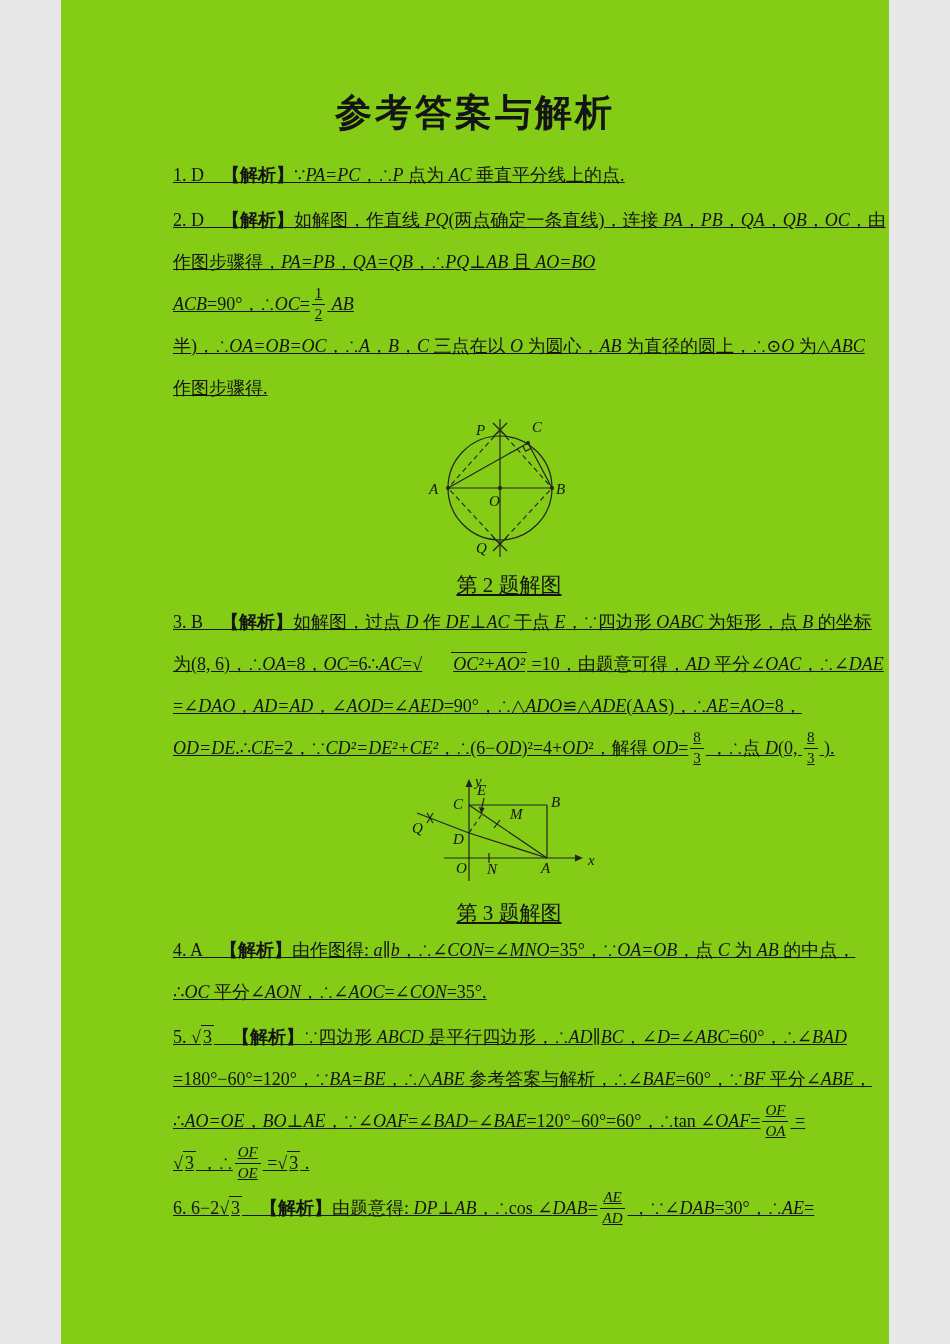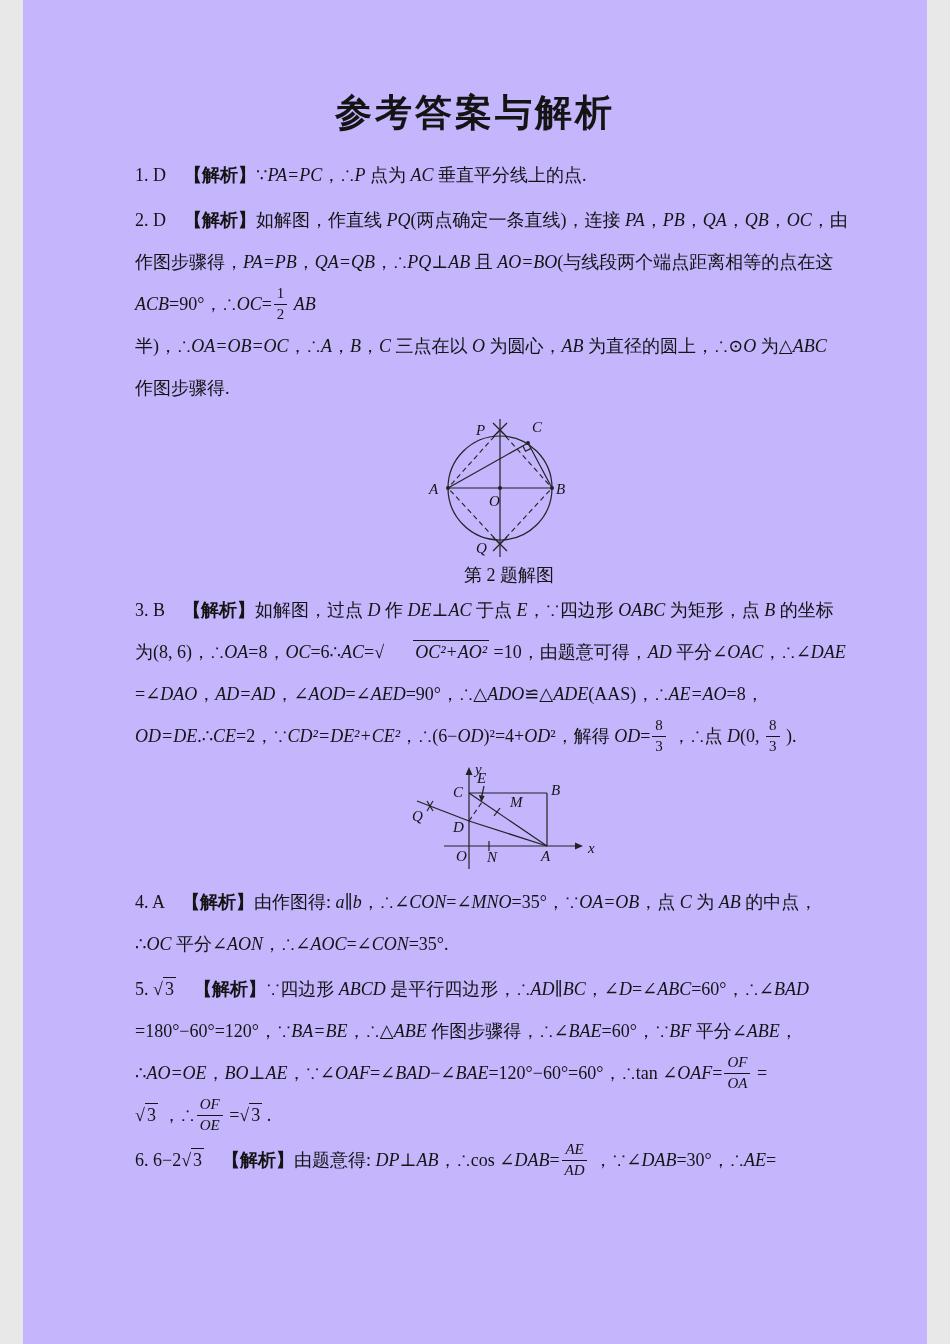--- a/index.html
+++ b/index.html
@@ -1,35 +1,36 @@
 <!DOCTYPE html>
 <html><head>
 <meta charset="utf-8">
 <style>
   html,body{margin:0;padding:0;background:#e8e8e8;}
   .page{
     position:relative;
-    width:904px;height:1344px;
+    width:828px;height:1344px;
     margin:0 auto;
-    background:#c4b5fd;
+    background:#84cc16;
     color:#141414;
     font-family:"Liberation Serif","DejaVu Serif",serif;
     overflow:hidden;
   }
   h1.title{
     margin:0;
     padding-top:88px;
     text-align:center;
     font-size:37px;
     font-weight:700;
     letter-spacing:3px;
   }
   .content{
     padding:16px 44px 0 112px;
     font-size:18px;
+    text-decoration:underline;
   }
   .prob{margin-bottom:3px;}
   .line{
     display:flex;
     align-items:center;
     white-space:pre;
     height:42px;
     overflow:visible;
   }
   .line > span{line-height:26px;}
@@ -46,42 +47,42 @@
   }
   .frac.it{font-style:italic;}
   .frac .n{border-bottom:1.3px solid #141414;padding:0 3px 1px;line-height:1.15;}
   .frac .d{padding:1px 3px 0;line-height:1.15;}
   .sqrt{display:inline-flex;align-items:baseline;white-space:pre;}
   .sqrt .sym{line-height:26px;}
   .sqrt .bd{border-top:1.3px solid #141414;padding:1px 2px 0;line-height:20px;}
   .sqrt.it .bd{font-style:italic;margin-left:29px;}
   figure{margin:4px 0 2px;text-align:center;}
   figure svg{display:block;margin:0 auto;}
-  figcaption{font-size:18px;margin-top:0;color:#141414;}
+  figcaption{font-size:21px;margin-top:8px;color:#141414;}
   .diagram-line{stroke:#222;stroke-width:1.2;fill:none;}
   .diagram-dash{stroke:#222;stroke-width:1.1;fill:none;stroke-dasharray:5 3.5;}
   .diagram-dot{fill:#222;}
   .svg-label{font-family:"Liberation Serif","DejaVu Serif",serif;font-style:italic;font-size:15px;fill:#141414;}
 </style>
 </head>
 <body>
 
 <div class="page">
 
   <h1 class="title">参考答案与解析</h1>
 
   <main class="content">
 
     <div class="prob">
         <div class="line"><span class="cseg">1. D　</span><span class="bseg">【解析】</span><span class="cseg">∵</span><span class="mseg">PA=PC</span><span class="cseg">，∴</span><span class="mseg">P</span><span class="cseg"> 点为 </span><span class="mseg">AC</span><span class="cseg"> 垂直平分线上的点.</span></div>
       </div>
 
     <div class="prob">
         <div class="line"><span class="cseg">2. D　</span><span class="bseg">【解析】</span><span class="cseg">如解图，作直线 </span><span class="mseg">PQ</span><span class="cseg">(两点确定一条直线)，连接 </span><span class="mseg">PA</span><span class="cseg">，</span><span class="mseg">PB</span><span class="cseg">，</span><span class="mseg">QA</span><span class="cseg">，</span><span class="mseg">QB</span><span class="cseg">，</span><span class="mseg">OC</span><span class="cseg">，由</span></div>
-        <div class="line"><span class="cseg">作图步骤得，</span><span class="mseg">PA=PB</span><span class="cseg">，</span><span class="mseg">QA=QB</span><span class="cseg">，∴</span><span class="mseg">PQ</span><span class="cseg">⊥</span><span class="mseg">AB</span><span class="cseg"> 且 </span><span class="mseg">AO=BO</span><span class="cseg">(与线段两个端点距离相等的点在这</span></div>
+        <div class="line"><span class="cseg">作图步骤得，</span><span class="mseg">PA=PB</span><span class="cseg">，</span><span class="mseg">QA=QB</span><span class="cseg">，∴</span><span class="mseg">PQ</span><span class="cseg">⊥</span><span class="mseg">AB</span><span class="cseg"> 且 </span><span class="mseg">AO=BO</span></div>
         <div class="line"><span class="mseg">ACB</span><span class="cseg">=90°，∴</span><span class="mseg">OC</span><span class="cseg">=</span><span class="frac"><span class="n">1</span><span class="d">2</span></span><span class="cseg"> </span><span class="mseg">AB</span></div>
         <div class="line"><span class="cseg">半)，∴</span><span class="mseg">OA=OB=OC</span><span class="cseg">，∴</span><span class="mseg">A</span><span class="cseg">，</span><span class="mseg">B</span><span class="cseg">，</span><span class="mseg">C</span><span class="cseg"> 三点在以 </span><span class="mseg">O</span><span class="cseg"> 为圆心，</span><span class="mseg">AB</span><span class="cseg"> 为直径的圆上，∴⊙</span><span class="mseg">O</span><span class="cseg"> 为△</span><span class="mseg">ABC</span></div>
         <div class="line"><span class="cseg">作图步骤得.</span></div>
       </div>
 
     <figure>
       <svg width="210" height="150" viewBox="0 0 210 150">
         <circle class="diagram-line" cx="96" cy="75" r="52"></circle>
         <line class="diagram-line" x1="96" y1="6" x2="96" y2="144"></line>
         <line class="diagram-line" x1="44" y1="75" x2="148" y2="75"></line>
@@ -140,30 +141,31 @@
         <text class="svg-label" x="85" y="22">E</text>
         <text class="svg-label" x="61" y="36">C</text>
         <text class="svg-label" x="159" y="34">B</text>
         <text class="svg-label" x="118" y="46">M</text>
         <text class="svg-label" x="20" y="60">Q</text>
         <text class="svg-label" x="61" y="71">D</text>
         <text class="svg-label" x="64" y="100">O</text>
         <text class="svg-label" x="95" y="101">N</text>
         <text class="svg-label" x="149" y="100">A</text>
       </svg>
+      <figcaption>第 3 题解图</figcaption>
     </figure>
 
     <div class="prob">
         <div class="line"><span class="cseg">4. A　</span><span class="bseg">【解析】</span><span class="cseg">由作图得: </span><span class="mseg">a</span><span class="cseg">∥</span><span class="mseg">b</span><span class="cseg">，∴∠</span><span class="mseg">CON</span><span class="cseg">=∠</span><span class="mseg">MNO</span><span class="cseg">=35°，∵</span><span class="mseg">OA=OB</span><span class="cseg">，点 </span><span class="mseg">C</span><span class="cseg"> 为 </span><span class="mseg">AB</span><span class="cseg"> 的中点，</span></div>
         <div class="line"><span class="cseg">∴</span><span class="mseg">OC</span><span class="cseg"> 平分∠</span><span class="mseg">AON</span><span class="cseg">，∴∠</span><span class="mseg">AOC</span><span class="cseg">=∠</span><span class="mseg">CON</span><span class="cseg">=35°.</span></div>
       </div>
 
     <div class="prob">
         <div class="line"><span class="cseg">5. </span><span class="sqrt"><span class="sym">√</span><span class="bd">3</span></span><span class="cseg">　</span><span class="bseg">【解析】</span><span class="cseg">∵四边形 </span><span class="mseg">ABCD</span><span class="cseg"> 是平行四边形，∴</span><span class="mseg">AD</span><span class="cseg">∥</span><span class="mseg">BC</span><span class="cseg">，∠</span><span class="mseg">D</span><span class="cseg">=∠</span><span class="mseg">ABC</span><span class="cseg">=60°，∴∠</span><span class="mseg">BAD</span></div>
-        <div class="line"><span class="cseg">=180°−60°=120°，∵</span><span class="mseg">BA=BE</span><span class="cseg">，∴△</span><span class="mseg">ABE</span><span class="cseg"> 作图步骤得，∴∠</span><span class="mseg">BAE</span><span class="cseg">=60°，∵</span><span class="mseg">BF</span><span class="cseg"> 平分∠</span><span class="mseg">ABE</span><span class="cseg">，</span></div>
+        <div class="line"><span class="cseg">=180°−60°=120°，∵</span><span class="mseg">BA=BE</span><span class="cseg">，∴△</span><span class="mseg">ABE</span><span class="cseg"> 参考答案与解析，∴∠</span><span class="mseg">BAE</span><span class="cseg">=60°，∵</span><span class="mseg">BF</span><span class="cseg"> 平分∠</span><span class="mseg">ABE</span><span class="cseg">，</span></div>
         <div class="line"><span class="cseg">∴</span><span class="mseg">AO=OE</span><span class="cseg">，</span><span class="mseg">BO</span><span class="cseg">⊥</span><span class="mseg">AE</span><span class="cseg">，∵∠</span><span class="mseg">OAF</span><span class="cseg">=∠</span><span class="mseg">BAD</span><span class="cseg">−∠</span><span class="mseg">BAE</span><span class="cseg">=120°−60°=60°，∴tan ∠</span><span class="mseg">OAF</span><span class="cseg">=</span><span class="frac it"><span class="n">OF</span><span class="d">OA</span></span><span class="cseg"> =</span></div>
         <div class="line"><span class="sqrt"><span class="sym">√</span><span class="bd">3</span></span><span class="cseg"> ，∴</span><span class="frac it"><span class="n">OF</span><span class="d">OE</span></span><span class="cseg"> =</span><span class="sqrt"><span class="sym">√</span><span class="bd">3</span></span><span class="cseg"> .</span></div>
       </div>
 
     <div class="prob">
         <div class="line"><span class="cseg">6. 6−2</span><span class="sqrt"><span class="sym">√</span><span class="bd">3</span></span><span class="cseg">　</span><span class="bseg">【解析】</span><span class="cseg">由题意得: </span><span class="mseg">DP</span><span class="cseg">⊥</span><span class="mseg">AB</span><span class="cseg">，∴cos ∠</span><span class="mseg">DAB</span><span class="cseg">=</span><span class="frac it"><span class="n">AE</span><span class="d">AD</span></span><span class="cseg"> ，∵∠</span><span class="mseg">DAB</span><span class="cseg">=30°，∴</span><span class="mseg">AE</span><span class="cseg">=</span></div>
       </div>
 
   </main>
 </div>

